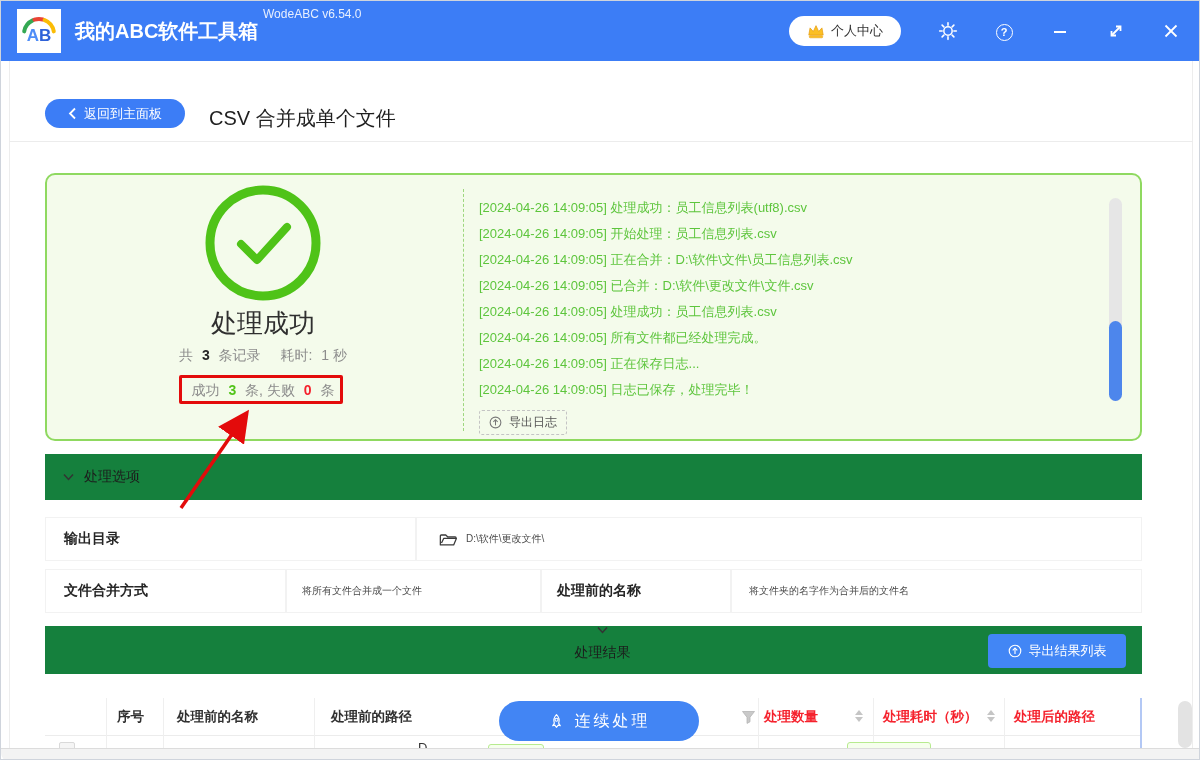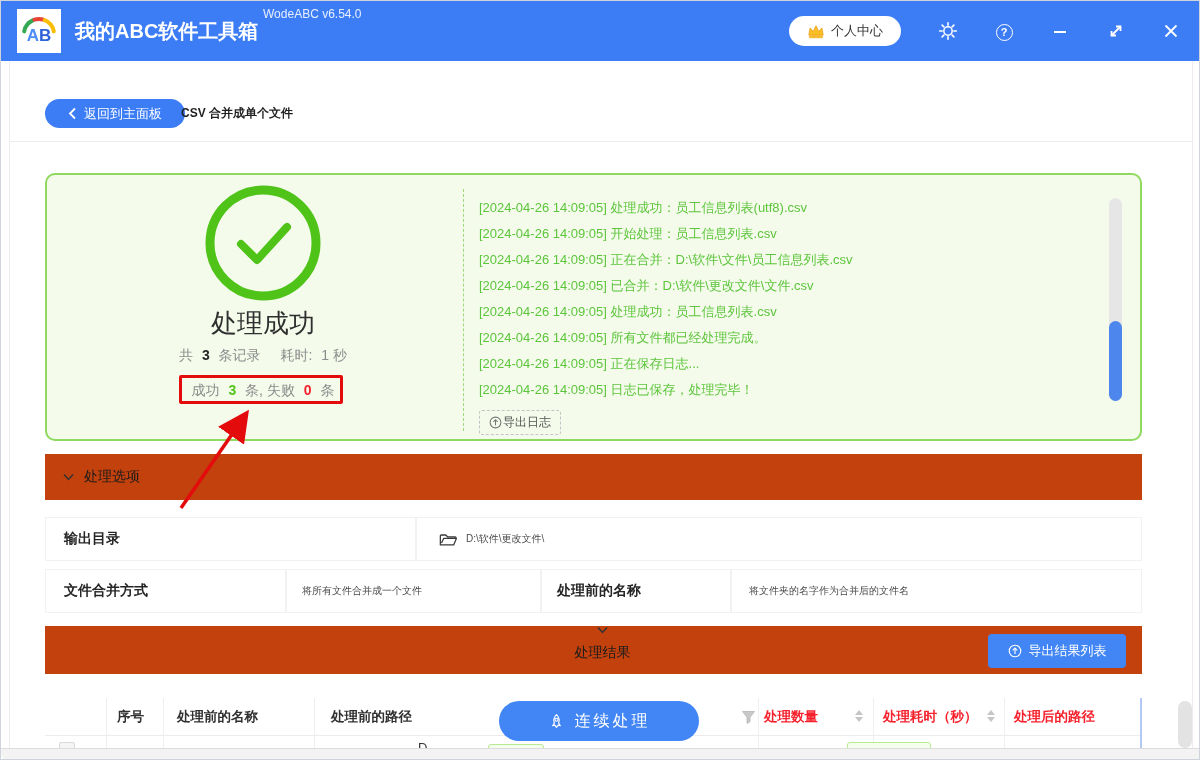--- a/index.html
+++ b/index.html
@@ -16,38 +16,38 @@
   .account-pill { left:788px; top:15px; width:112px; height:30px; background:#fff; border-radius:15px; display:flex; align-items:center; justify-content:center; gap:6px; font-size:13px; color:#333; cursor:pointer; }
   .win-icon { width:22px; height:22px; display:flex; align-items:center; justify-content:center; cursor:pointer; }
   .help-circle { width:17px; height:17px; border:1.6px solid #fff; border-radius:50%; color:#fff; font-size:11px; font-weight:bold; display:flex; align-items:center; justify-content:center; }
 
   
   .content-edge-l { left:8px; top:60px; width:1px; height:687px; background:#ededed; }
   .content-edge-r { left:1191px; top:60px; width:1px; height:687px; background:#ededed; }
   .breadcrumb-line { left:8px; top:140px; width:1184px; height:1px; background:#ececec; }
 
   .back-btn { left:44px; top:98px; width:140px; height:29px; background:#3c7df6; border-radius:15px; color:#fff; font-size:13px; display:flex; align-items:center; justify-content:center; gap:7px; cursor:pointer; }
-  .page-title { left:180px; top:104px; font-size:12px; font-weight:bold; color:#1f1f1f; }
+  .page-title { left:208px; top:104px; font-size:20px; font-weight:normal; color:#1f1f1f; }
 
   
   .panel { left:44px; top:172px; width:1097px; height:268px; background:#f4fbeb; border:2px solid #8fd960; border-radius:10px; }
   .status-title { left:152px; top:305px; width:220px; text-align:center; font-size:26px; font-weight:500; color:#2f2f2f; }
   .summary { left:102px; top:346px; width:320px; text-align:center; font-size:14px; color:#8c8c8c; }
   .summary b { color:#262626; }
   .outcome { left:102px; top:381px; width:320px; text-align:center; font-size:14px; color:#8c8c8c; }
   .outcome .ok { color:#52c41a; font-weight:bold; }
   .outcome .bad { color:#f5222d; font-weight:bold; }
   .dash-div { left:462px; top:188px; width:0; height:242px; border-left:1px dashed #9ed77e; }
   .log-list { left:478px; top:194px; width:600px; font-size:13px; color:#5dc53c; line-height:26px; white-space:nowrap; }
-  .export-log { left:478px; top:409px; height:25px; padding:0 9px; border:1px dashed #c4c4c4; border-radius:3px; display:inline-flex; align-items:center; gap:1px; font-size:12px; color:#555; cursor:pointer; background:transparent; }
+  .export-log { left:478px; top:409px; height:25px; padding:0 9px; border:1px dashed #c4c4c4; border-radius:3px; display:inline-flex; align-items:center; gap:7px; font-size:12px; color:#555; cursor:pointer; background:transparent; }
   .sb-track { left:1108px; top:197px; width:13px; height:203px; background:#e6e6e6; border-radius:7px; }
   .sb-thumb { left:1108px; top:320px; width:13px; height:80px; background:#4d86ec; border-radius:7px; cursor:pointer; }
 
   
-  .sect-bar { left:44px; width:1097px; height:46px; background:#c2410c; display:flex; align-items:center; gap:10px; padding-left:18px; font-size:14px; color:#1c1c1c; cursor:pointer; }
+  .sect-bar { left:44px; width:1097px; height:46px; background:#15803d; display:flex; align-items:center; gap:10px; padding-left:18px; font-size:14px; color:#1c1c1c; cursor:pointer; }
   .cell { border:1px solid #f2f2f2; background:#fff; display:flex; align-items:center; }
   .cell-label { font-weight:bold; font-size:14px; color:#262626; padding-left:18px; }
   .cell-value { font-size:10px; color:#4a4a4a; }
 
   .export-list-btn { left:987px; top:633px; width:138px; height:34px; background:#4286f5; border-radius:4px; color:#ffffff; font-size:13px; display:flex; align-items:center; justify-content:center; gap:7px; cursor:pointer; }
 
   
   .thead { left:44px; top:697px; width:1097px; height:38px; background:#fff; border-bottom:1px solid #ececec; }
   .th { position:absolute; top:697px; height:38px; display:flex; align-items:center; font-size:13.5px; font-weight:bold; color:#303030; }
   .th.red { color:#f5222d; }

